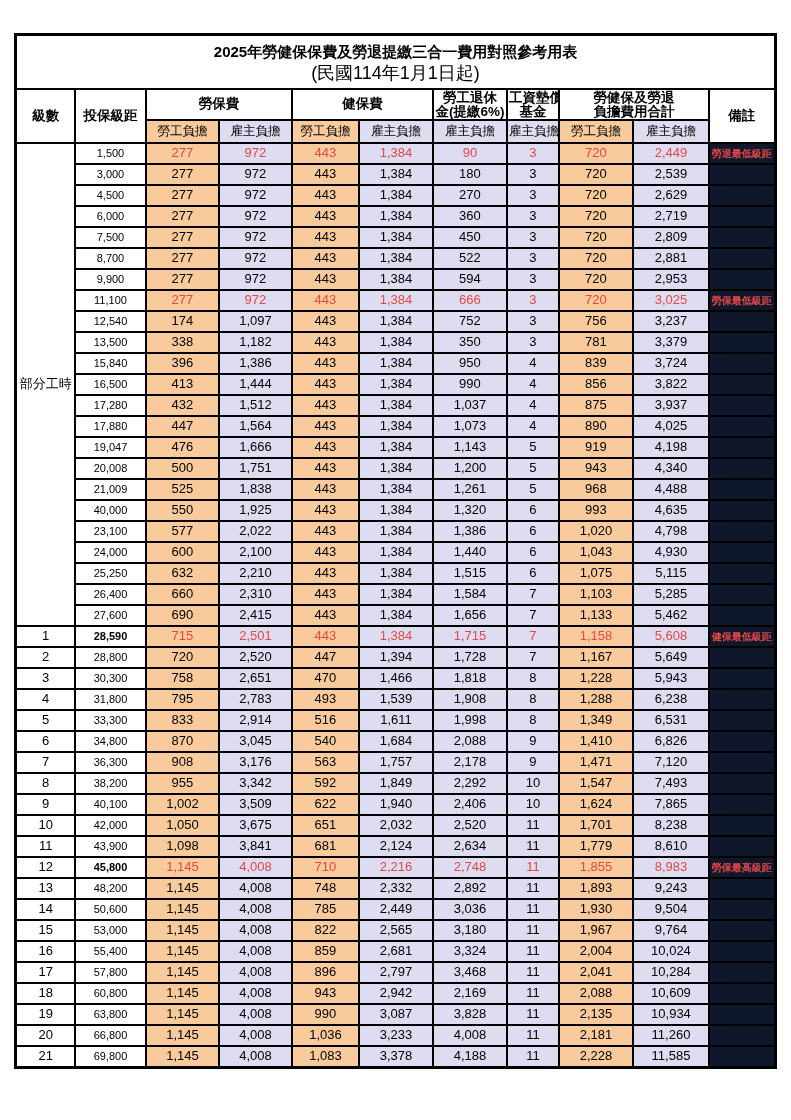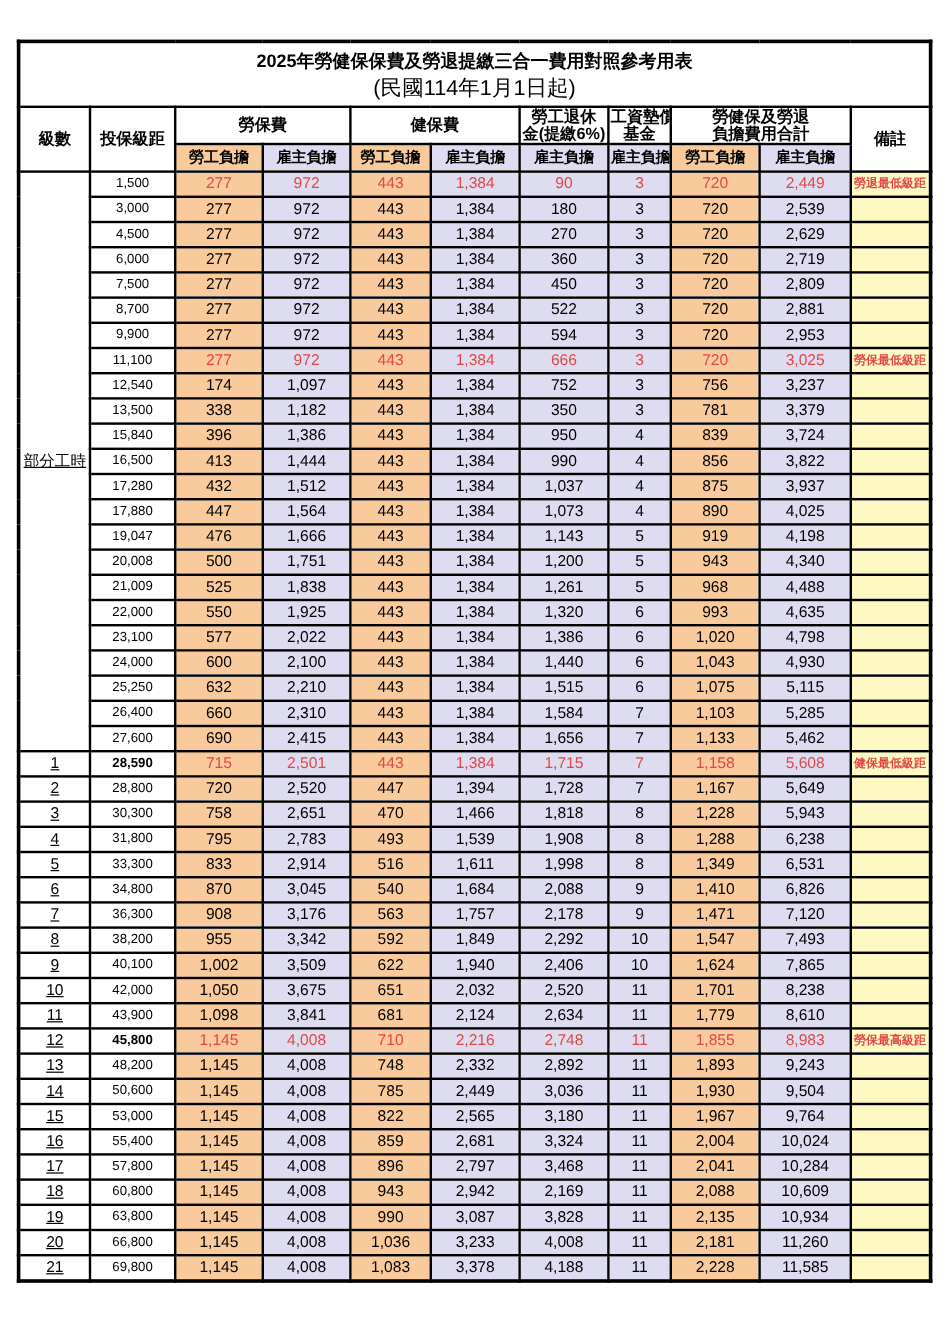--- a/index.html
+++ b/index.html
@@ -43,28 +43,28 @@
   col.c-temp{width:74px}
   col.c-ter{width:76px}
   col.c-note{width:66px}
 
   .title-cell{height:52px;background:#fff;}
   .title-line1{font-size:15px;font-weight:bold;line-height:1.55;}
   .title-line2{font-size:18px;font-weight:normal;line-height:1.2;}
 
   .gh{height:29px;font-size:13.5px;font-weight:600;background:#fff;}
   .gh .two{line-height:14px;}
-  .sh{height:21px;font-size:12.5px;font-weight:700;}
+  .sh{height:21px;font-size:12.5px;font-weight:400;}
 
   td.emp{background:var(--emp-bg);}
   td.er{background:var(--er-bg);}
-  td.level-cell{background:#fff;font-size:13px;text-decoration:underline;}
+  td.level-cell{background:#fff;font-size:13px;}
   td.salary-cell{background:#fff;font-size:11px;}
   td.salary-cell.bold{font-weight:bold;}
-  td.note-cell{background:#fef9c3;font-size:10px;font-weight:bold;color:var(--hl);padding:0;}
+  td.note-cell{background:#0f172a;font-size:10px;font-weight:bold;color:var(--hl);padding:0;}
   tr.hl td.emp, tr.hl td.er{color:var(--hl);}
 </style>
 </head>
 <body>
 
 <table>
   <colgroup>
     <col class="c-level">
       <col class="c-salary">
     <col class="c-lemp">
@@ -314,21 +314,21 @@
         <td class="er">1,838</td>
         <td class="emp">443</td>
         <td class="er">1,384</td>
         <td class="er">1,261</td>
         <td class="er">5</td>
         <td class="emp">968</td>
         <td class="er">4,488</td>
         <td class="note-cell"></td>
       </tr>
       <tr>
-        <td class="salary-cell">22,000</td>
+        <td class="salary-cell">40,000</td>
         <td class="emp">550</td>
         <td class="er">1,925</td>
         <td class="emp">443</td>
         <td class="er">1,384</td>
         <td class="er">1,320</td>
         <td class="er">6</td>
         <td class="emp">993</td>
         <td class="er">4,635</td>
         <td class="note-cell"></td>
       </tr>

